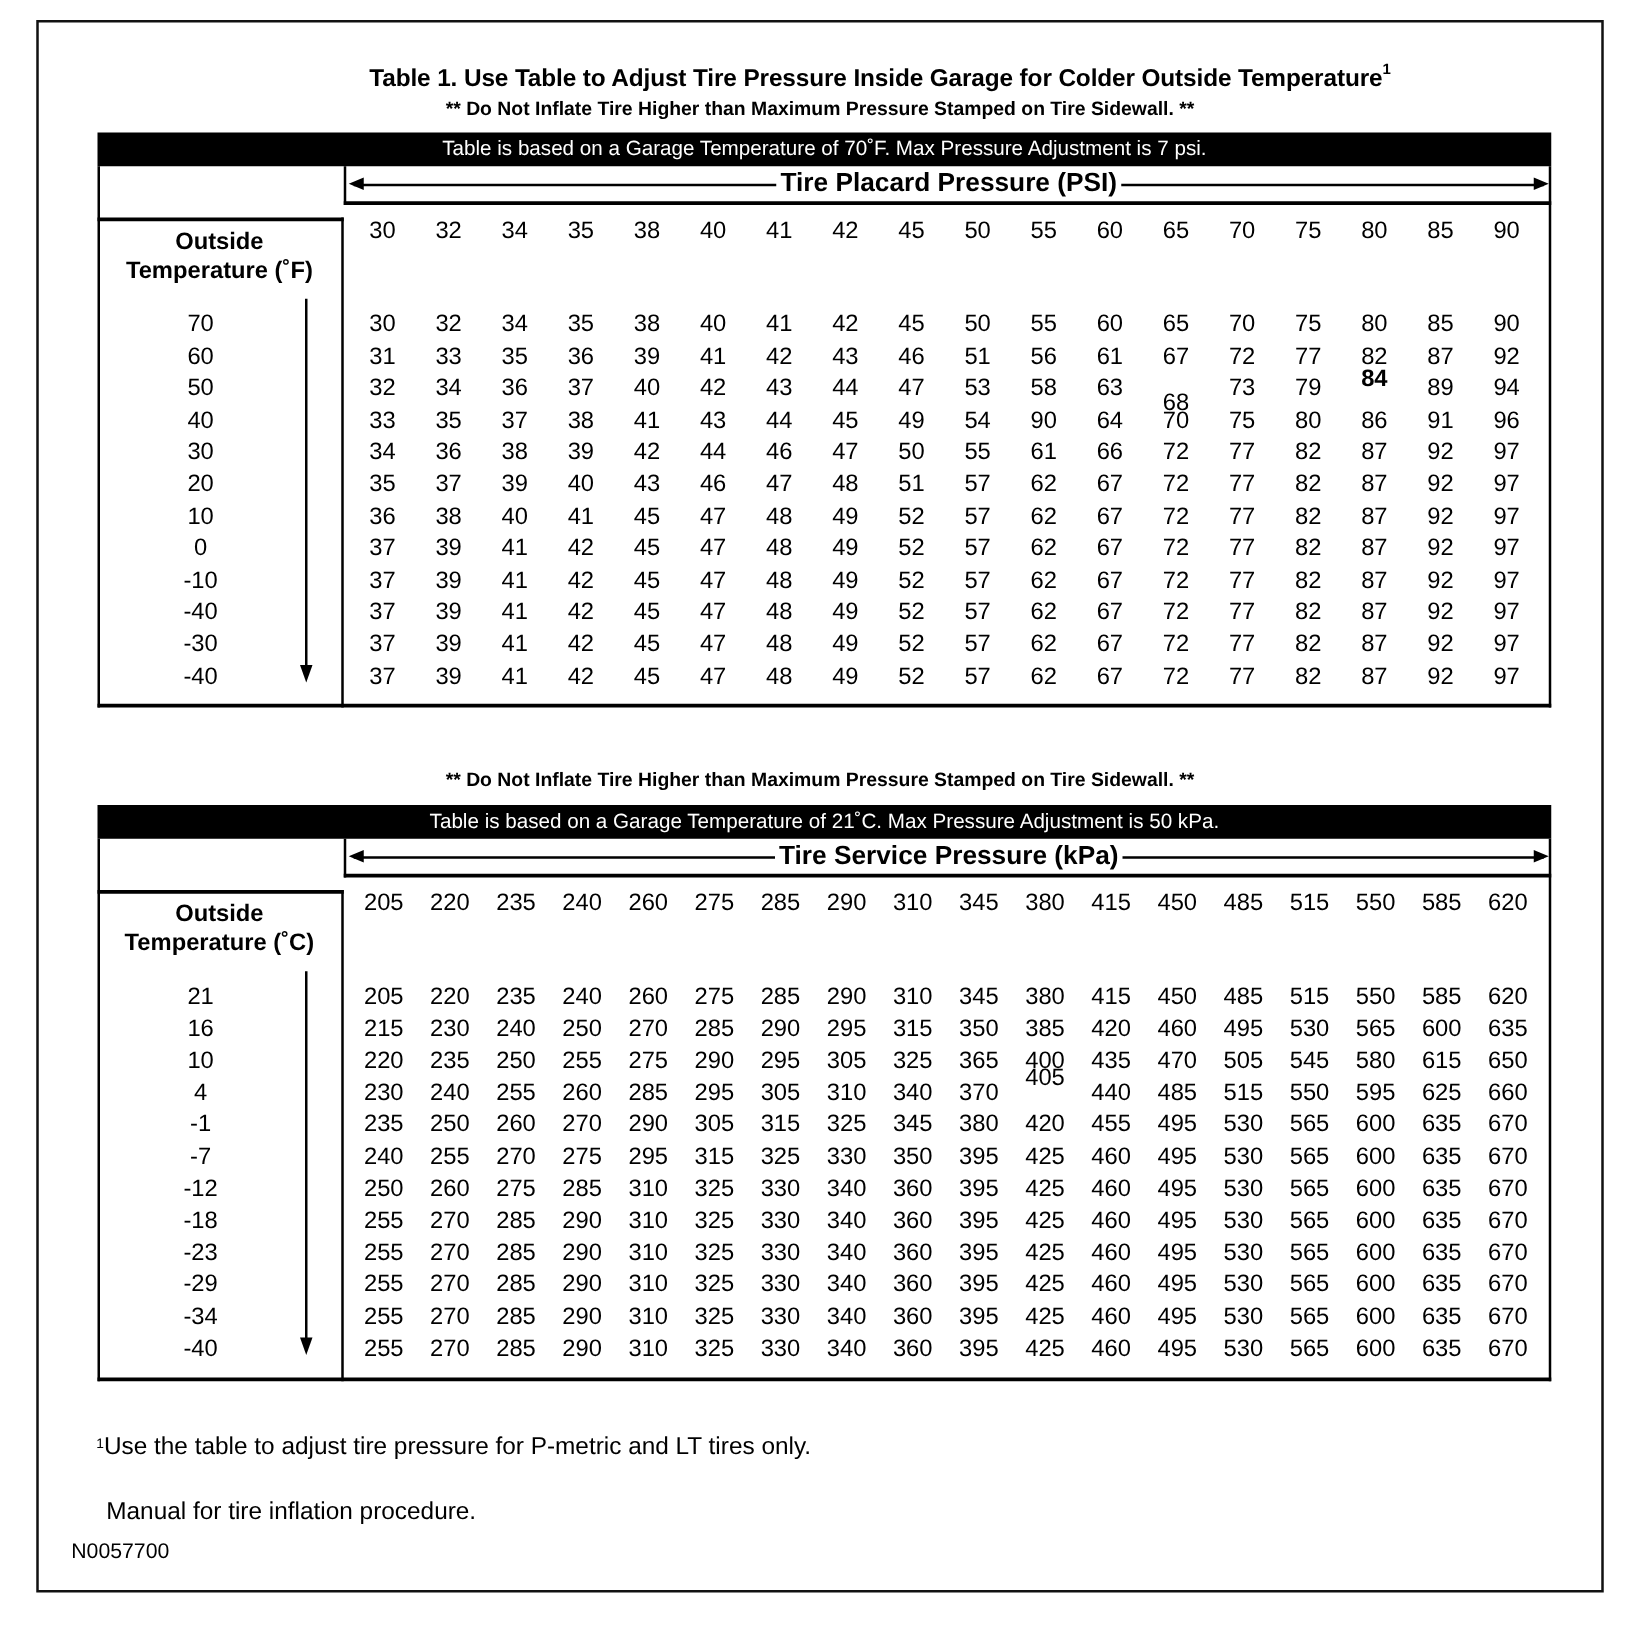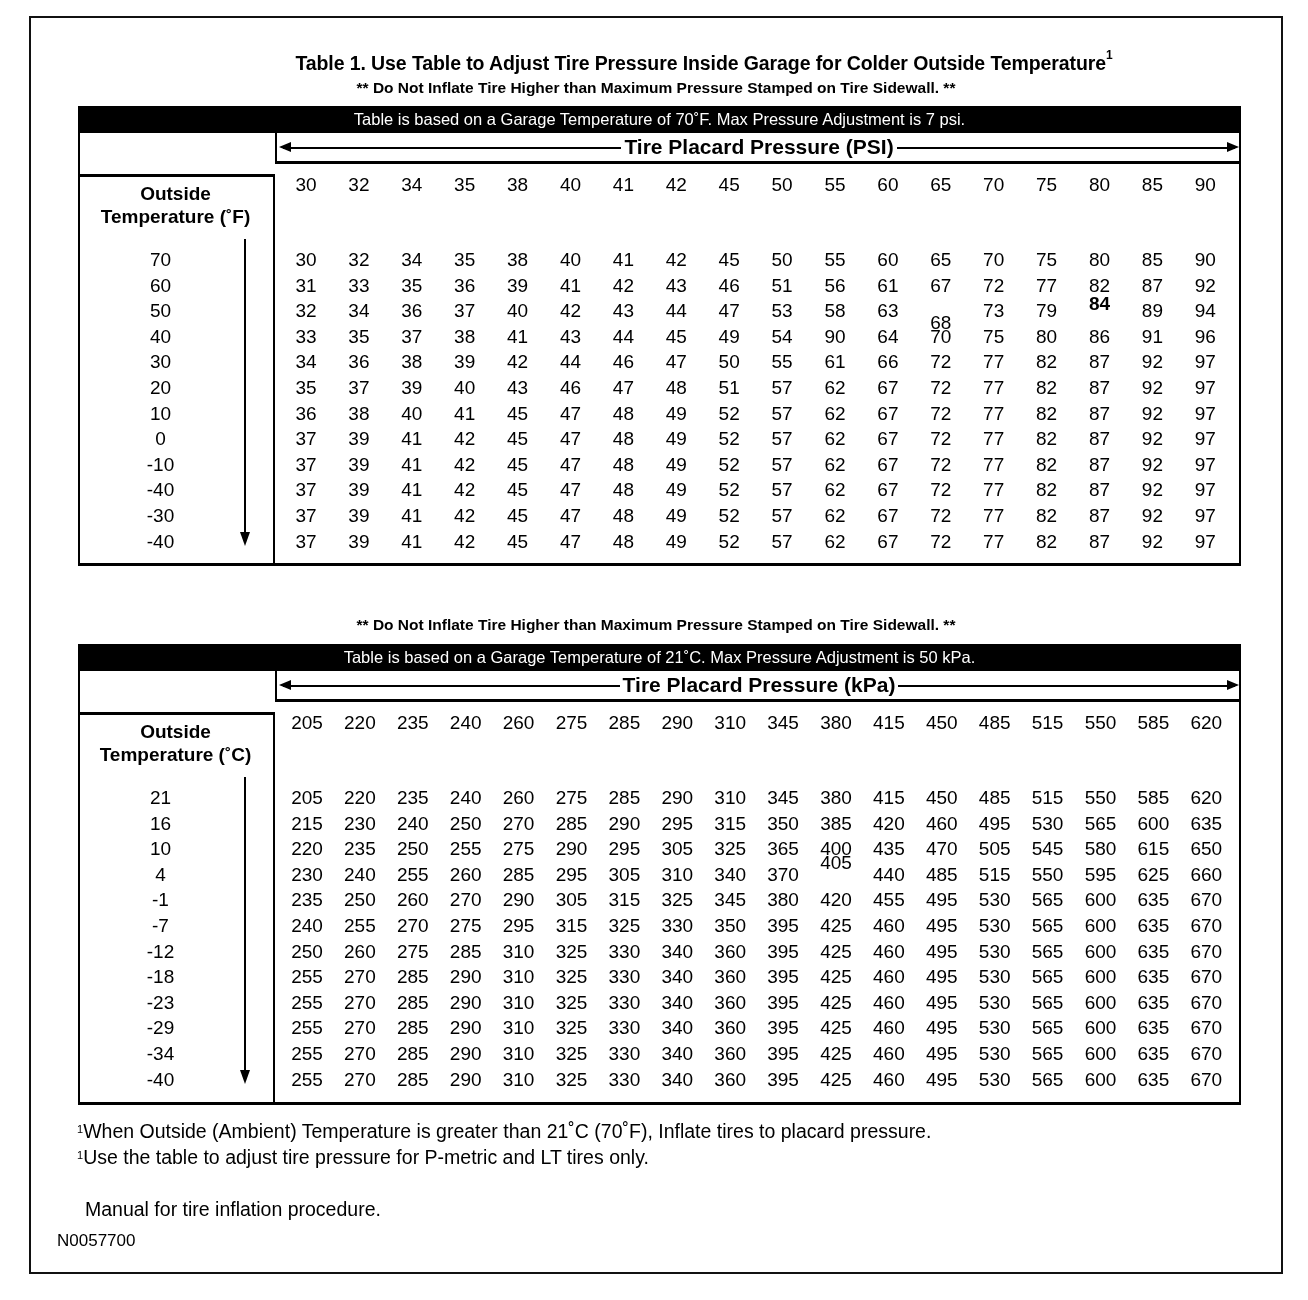--- a/index.html
+++ b/index.html
@@ -309,21 +309,21 @@
 
   <div class="tbl" id="tbl2" style="top:626px; height:461px;">
     <div class="band">
         <span>Table is based on a Garage Temperature of 21˚C. Max Pressure Adjustment is 50 kPa.</span>
       </div>
     <div class="frame" style="top:27px; height:434px;"></div>
     <div class="hdrbox" style="top:27px;">
       <div class="arrow-line"></div>
       <div class="arrow-l"></div>
       <div class="arrow-r"></div>
-      <div class="hdr-label"><span>Tire Placard Pressure (kPa)</span></div>
+      <div class="hdr-label"><span>Tire Service Pressure (kPa)</span></div>
     </div>
     <div class="leftcol" style="top:68px; height:393px;">
       <div class="lc-title">
         <div>Outside</div>
         <div>Temperature (˚C)</div>
       </div>
       <div class="vline" style="top:62px; height:295px;"></div>
       <div class="vhead" style="top:355px;"></div>
     </div>
     <div id="t2cells">
@@ -569,17 +569,16 @@
         <div class="cell" style="left: 785.9px; top: 424.6px;">460</div>
         <div class="cell" style="left: 838.8px; top: 424.6px;">495</div>
         <div class="cell" style="left: 891.7px; top: 424.6px;">530</div>
         <div class="cell" style="left: 944.6px; top: 424.6px;">565</div>
         <div class="cell" style="left: 997.5px; top: 424.6px;">600</div>
         <div class="cell" style="left: 1050.4px; top: 424.6px;">635</div>
         <div class="cell" style="left: 1103.3px; top: 424.6px;">670</div>
       </div>
   </div>
 
-  <div class="footnote" style="top:1100px;"><sup>1</sup><span>When Outside (Ambient) Temperature is greater than 21˚C (70˚F), Inflate tires to placard pressure.</span></div>
   <div class="footnote" style="top:1126px;"><sup>1</sup><span>Use the table to adjust tire pressure for P-metric and LT tires only.</span></div>
   <div class="footnote" style="top:1178px; left:54px;"><span>Manual for tire inflation procedure.</span></div>
   <div class="code">N0057700</div>
 </div>
 
 </body></html>

